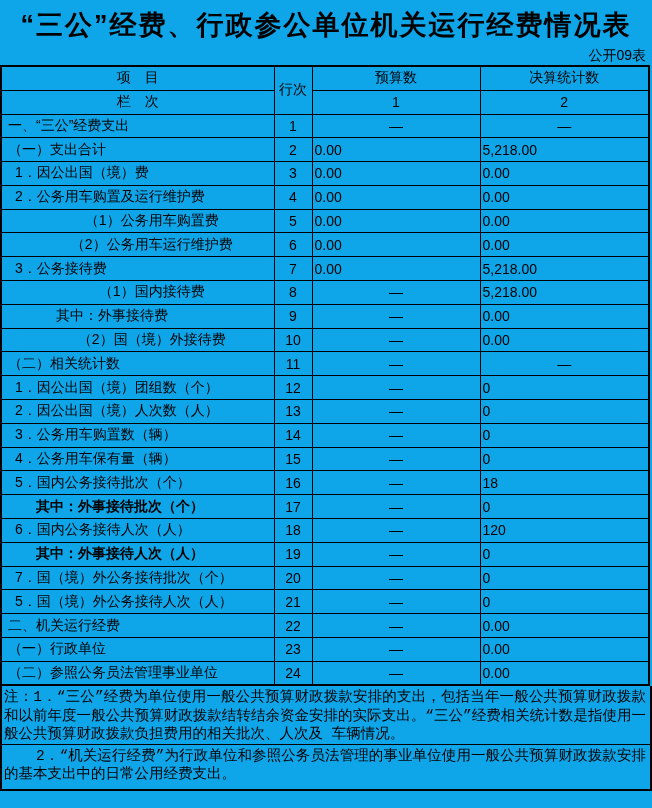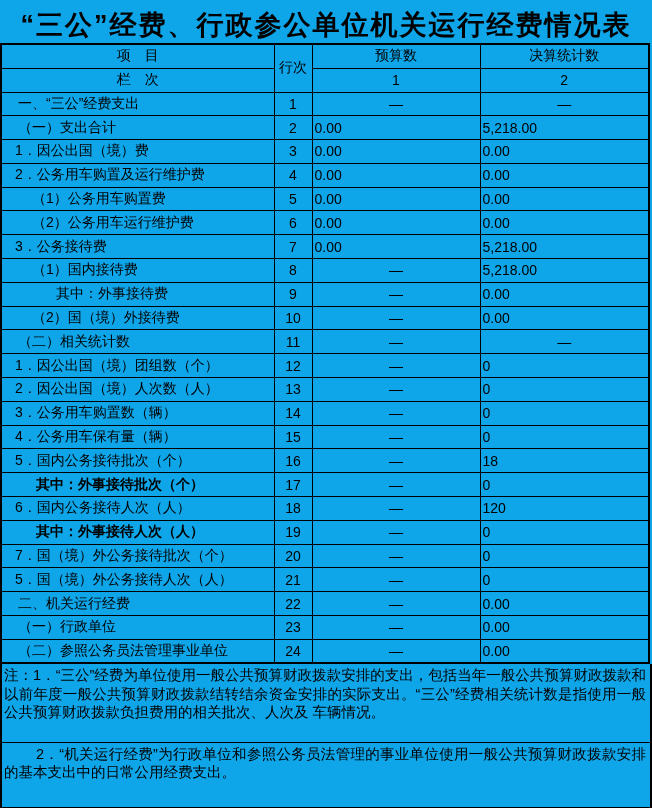--- a/index.html
+++ b/index.html
@@ -23,42 +23,44 @@
     border:2px solid #000;
   }
   td{
     border:1px solid #000;font-size:14px;padding:0 2px;
     height:23.8px;overflow:hidden;white-space:nowrap;box-sizing:border-box;
   }
   thead td{height:24px;}
   .c{text-align:center;}
   .num{padding-right:5px;}
   .dash{text-align:center;}
-  .ind0{padding-left:16px;}
+  .ind0{padding-left:6px;}
   .ind1{padding-left:13px;}
-  .ind2{padding-left:30px;}
+  .ind2{padding-left:30px;text-align:center;}
   .ind3{padding-left:34px;font-weight:bold;}
   .ind4{padding-left:54px;}
   .notes{
     border:2px solid #000;border-top:none;box-sizing:border-box;width:652px;
   }
   .note{
-    font-size:14.5px;line-height:18.5px;padding:2px 4px 20px 2px;
+    font-size:14.5px;line-height:18.5px;padding:2px 4px 0 2px;
     text-align:justify;
+    font-family:Liberation Mono, monospace;
   }
   .note1{border-bottom:1px solid #000;min-height:52px;}
   .note2{min-height:42px;text-indent:32px;}
 </style>
 </head>
 <body>
 
 <div class="page">
 
   <div class="title">“三公”经费、行政参公单位机关运行经费情况表</div>
 
+  <div class="form-no">公开09表</div>
 
 
   <table>
     <colgroup>
       <col style="width:273px">
       <col style="width:38px">
       <col style="width:168px">
       <col style="width:169px">
     </colgroup>
     <thead>

